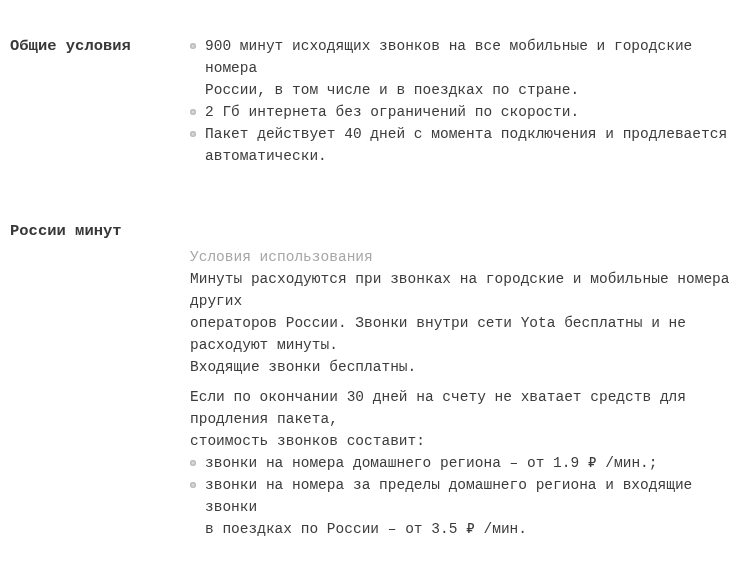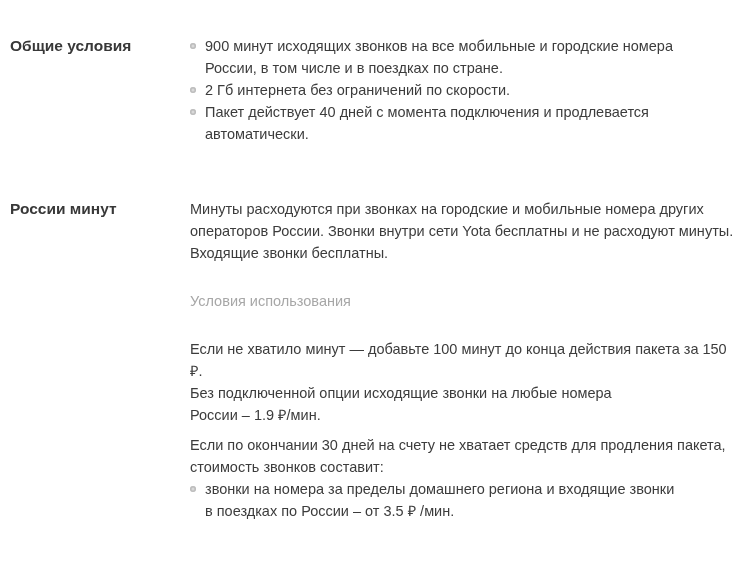--- a/index.html
+++ b/index.html
@@ -8,21 +8,21 @@
     background: #ffffff;
   }
   .page {
     position: relative;
     width: 743px;
     height: 586px;
     box-sizing: border-box;
     padding: 35px 6px 0 10px;
     overflow: hidden;
     background: #ffffff;
-    font-family: Liberation Sans, sans-serif;
+    font-family: Liberation Mono, monospace;
     color: #3c3c3c;
     font-size: 14.5px;
     line-height: 22px;
   }
   .row {
     display: flex;
     align-items: flex-start;
   }
   .row-minutes {
     margin-top: 53px;
@@ -100,30 +100,31 @@
           <span class="li-text">Пакет действует 40 дней с момента подключения и продлевается
 автоматически.</span>
         </li>
       </ul>
     </div>
   </section>
 
   <section class="row row-minutes">
     <h3 class="label">России минут</h3>
     <div class="content">
+      <p class="para subheading">Условия использования</p>
       <p class="para intro">Минуты расходуются при звонках на городские и мобильные номера других
 операторов России. Звонки внутри сети Yota бесплатны и не расходуют минуты.
 Входящие звонки бесплатны.</p>
-      <p class="para subheading">Условия использования</p>
-      <p class="para option">Если не хватило минут — добавьте 100 минут до конца действия пакета за 150 ₽.
-Без подключенной опции исходящие звонки на любые номера
-России – 1.9 ₽/мин.</p>
       <p class="para renewal">Если по окончании 30 дней на счету не хватает средств для продления пакета,
 стоимость звонков составит:</p>
       <ul class="bullets">
+        <li>
+          <span class="dot"></span>
+          <span class="li-text">звонки на номера домашнего региона – от 1.9 ₽ /мин.;</span>
+        </li>
         <li>
           <span class="dot"></span>
           <span class="li-text">звонки на номера за пределы домашнего региона и входящие звонки
 в поездках по России – от 3.5 ₽ /мин.</span>
         </li>
       </ul>
     </div>
   </section>
 
 </div>

